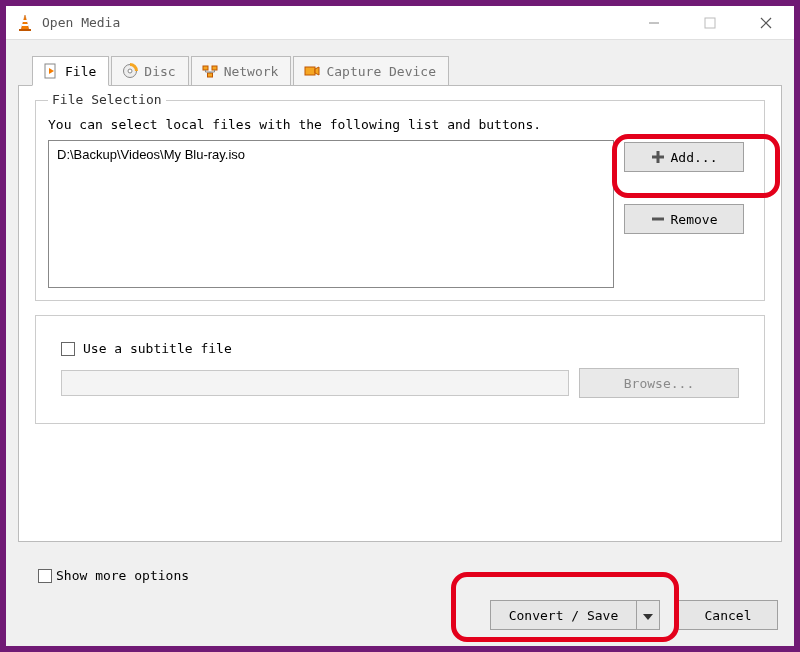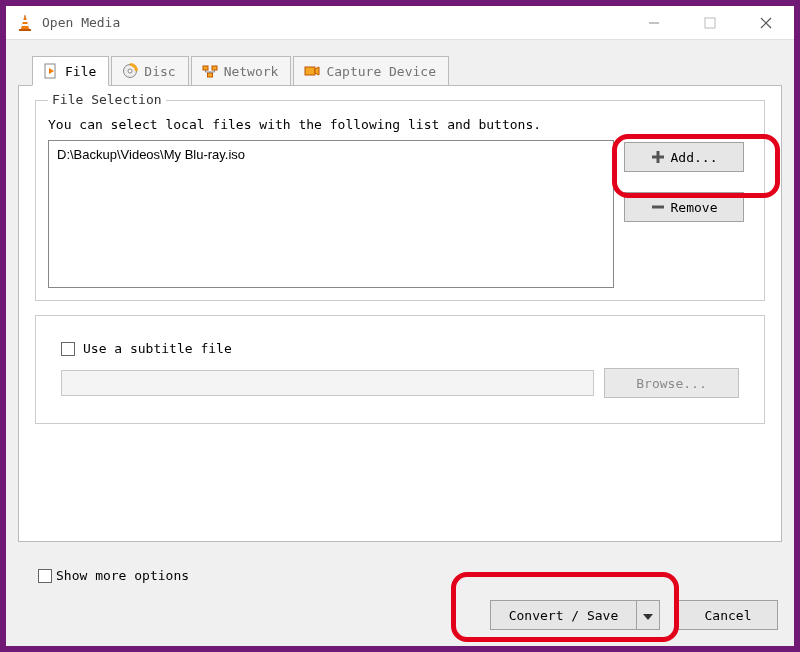--- a/index.html
+++ b/index.html
@@ -107,21 +107,21 @@
     background: #fff;
     padding: 6px 8px;
     font-family: Tahoma, Arial, sans-serif;
     font-size: 13px;
     overflow: auto;
   }
   .side-buttons {
     width: 120px;
     display: flex;
     flex-direction: column;
-    gap: 20px;
+    gap: 32px;
     padding-top: 2px;
   }
   .btn {
     height: 30px;
     border: 1px solid #a0a0a0;
     background: #e6e6e6;
     display: flex;
     align-items: center;
     justify-content: center;
     gap: 6px;
@@ -310,21 +310,21 @@
         </div>
       </div>
 
       <div class="subtitle-block">
         <div class="check-row">
           <span class="checkbox"></span>
           <span>Use a subtitle file</span>
         </div>
         <div class="browse-row">
           <div class="text-input" title=""></div>
-          <div class="btn disabled" style="width:135px">
+          <div class="btn disabled" style="width:160px">
             <span>Browse...</span>
           </div>
         </div>
       </div>
 
     </div>
 
     <div class="bottom-area">
       <div class="show-more">
         <span class="checkbox"></span>

